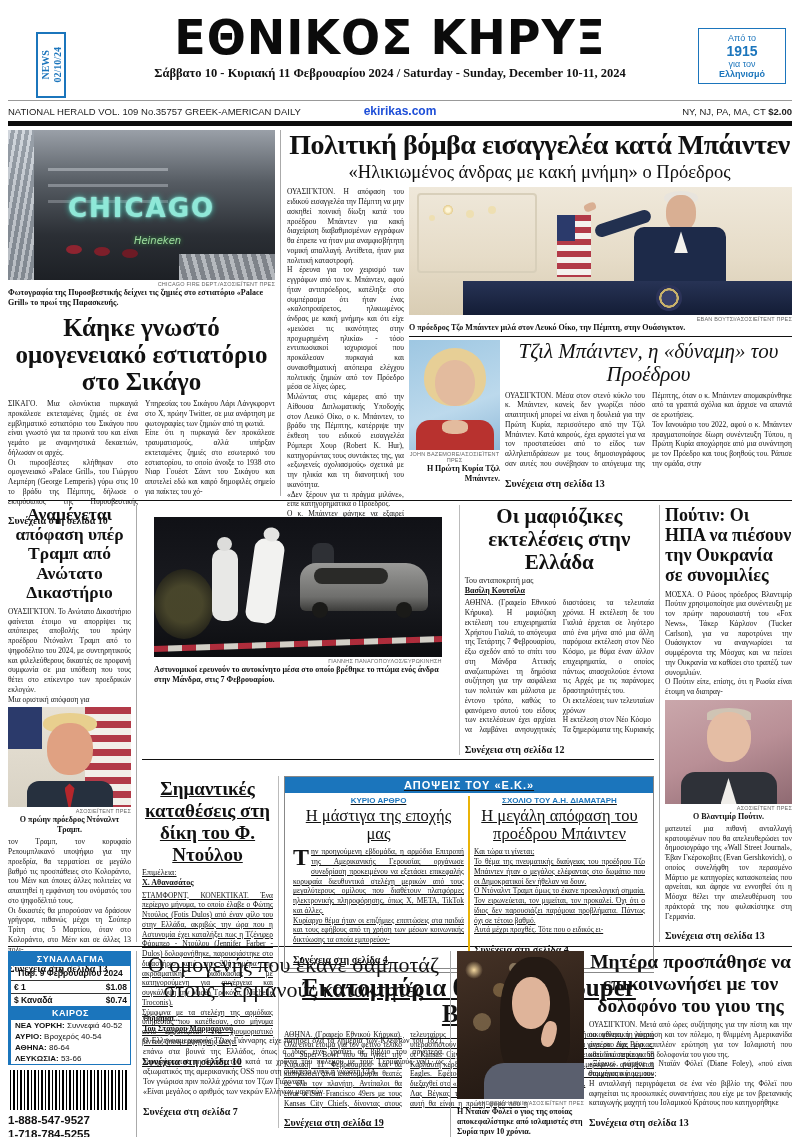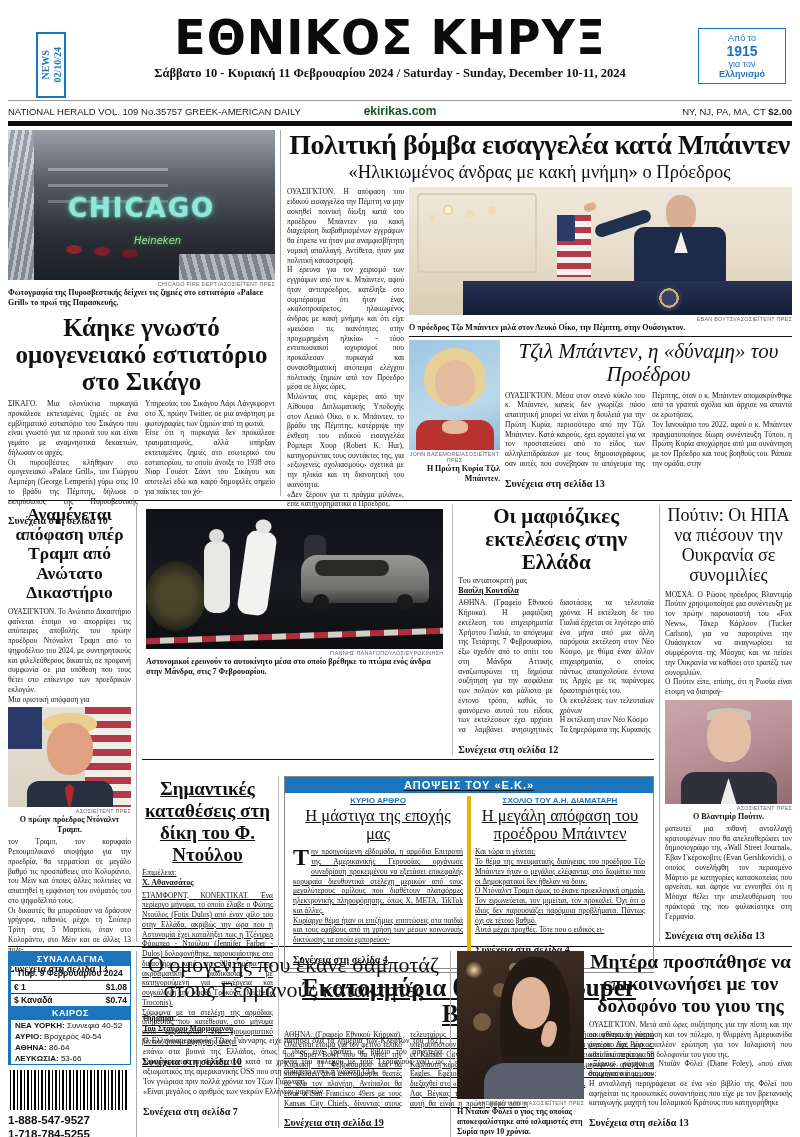--- a/index.html
+++ b/index.html
@@ -19,21 +19,21 @@
   .dateline{margin-top:6px;font-weight:bold;font-size:12.5px;}
   .since-box{position:absolute;right:6px;top:22px;width:88px;border:1.5px solid #1b75bc;color:#1b75bc;
       text-align:center;font-family:"Liberation Sans",sans-serif;padding:4px 2px;}
   .since-box .s1,.since-box .s3{font-size:9px;}
   .since-box .s2{font-size:14px;font-weight:bold;}
   .since-box .s4{font-size:9px;font-weight:bold;}
 
   .info-bar{display:flex;align-items:baseline;border-top:1px solid #999;margin-top:2px;padding:3px 0 3px 0;
       font-family:"Liberation Sans",sans-serif;font-size:9.5px;color:#222;}
   .info-bar .vol{flex:1;}
-  .info-bar .site{flex:0 0 auto;color:#14532d;font-weight:bold;font-size:12px;text-decoration:none;}
+  .info-bar .site{flex:0 0 auto;color:#1d4ed8;font-weight:bold;font-size:12px;text-decoration:none;}
   .info-bar .price{flex:1;text-align:right;}
   .info-bar .price b{font-weight:bold;}
   .thick-rule{height:5px;background:#0d0d0d;margin-bottom:4px;}
 
   
   .credit{font-family:"Liberation Sans",sans-serif;font-size:5.5px;color:#666;text-align:right;
       text-transform:uppercase;letter-spacing:.2px;margin-top:1px;}
   .caption{font-size:8px;font-weight:bold;line-height:1.25;margin-top:1px;}
   .body-text{font-size:7.5px;line-height:1.3;text-align:justify;white-space:pre-line;overflow-wrap:break-word;}
   .more{font-weight:bold;font-size:10px;margin-top:9px;}
@@ -147,28 +147,28 @@
   .h-mafia{font-size:21px;font-weight:bold;text-align:center;line-height:1.1;margin:0 0 2px 0;}
   .mid-row2{display:flex;flex:1;border-top:1px solid #111;margin-top:4px;padding-top:16px;text-decoration:underline;}
   .doulos-col{width:136px;padding-right:5px;}
   .h-doulos{font-size:19px;font-weight:bold;text-align:center;line-height:1.15;margin:2px 0 3px 0;}
   .opin-stack{flex:1;border-left:1px solid #bbb;padding-left:5px;display:flex;flex-direction:column;}
   .opinions{border:1px solid #888;}
   .opin-banner{background:#1b75bc;color:#fff;font-family:"Liberation Sans",sans-serif;font-weight:bold;
       font-size:11px;text-align:center;letter-spacing:1px;padding:2px 0;}
   .opin-cols{display:flex;padding:3px 4px;}
   .opin{flex:1;padding:0 4px;}
-  .opin + .opin{border-left:4px solid #eab308;}
+  .opin + .opin{border-left:2px solid #eab308;}
   .kicker{color:#1b75bc;font-family:"Liberation Sans",sans-serif;font-weight:bold;font-size:8px;text-align:center;}
   .h-opin{font-size:16.5px;text-align:center;line-height:1.1;margin:2px 0 4px 0;font-weight:500;}
   .dropcap::first-letter{float:left;font-size:24px;line-height:.85;font-weight:bold;padding-right:2px;}
   .superbowl{border-top:1px solid #888;margin-top:3px;padding-top:2px;}
   .h-sb{font-size:25px;font-weight:bold;text-align:center;margin:0 0 3px 0;line-height:1.05;}
   .putin-col{width:132px;padding-left:5px;}
-  .h-putin{font-size:18px;font-weight:normal;text-align:center;line-height:1.12;margin:0 0 4px 0;}
+  .h-putin{font-size:18px;font-weight:bold;text-align:left;line-height:1.12;margin:0 0 4px 0;}
 
   
   .bottom-band{display:flex;border-top:1px solid #111;margin-top:4px;padding-top:4px;height:205px;}
   .sidebar{width:128px;padding-right:5px;font-family:"Liberation Sans",sans-serif;}
   .side-box{border-left:3px solid #1b75bc;border-top:1px solid #1b75bc;border-right:1px solid #1b75bc;border-bottom:1px solid #1b75bc;}
   .side-head{background:#1b75bc;color:#fff;font-weight:bold;font-size:9px;text-align:center;padding:2px 0;letter-spacing:.5px;}
   .fx-date{font-weight:bold;font-size:8.5px;text-align:center;padding:2px 0;border-bottom:1px solid #333;}
   .fx-row{display:flex;justify-content:space-between;font-weight:bold;font-size:8.5px;padding:1px 3px;border-bottom:1px solid #333;}
   .wx-row{font-size:8px;padding:1px 4px;}
   .wx-row b{font-weight:bold;}
@@ -302,21 +302,21 @@
       </figure>
       <div class="credit">ΑΣΟΣΙΕΪΤΕΝΤ ΠΡΕΣ</div>
       <div class="caption center">Ο πρώην πρόεδρος Ντόναλντ Τραμπ.</div>
       <div class="body-text" style="margin-top:2px">τον Τραμπ, τον κορυφαίο Ρεπουμπλικανό υποψήφιο για την προεδρία, θα τερματίσει σε μεγάλο βαθμό τις προσπάθειες στο Κολοράντο, του Μέιν και όποιες άλλες πολιτείες να απαιτηθεί η εμφάνιση του ονόματός του στο ψηφοδέλτιό τους.
 Οι δικαστές θα μπορούσαν να δράσουν γρήγορα, πιθανώς μέχρι τη Σούπερ Τρίτη στις 5 Μαρτίου, όταν στο Κολοράντο, στο Μέιν και σε άλλες 13 πολι-</div>
       <div class="more">Συνέχεια στη σελίδα 13</div>
     </article>
 
     <div class="mid-center">
       <div class="mid-row1">
-        <figure class="crime-fig" style="margin:4px">
+        <figure class="crime-fig" style="margin:12px">
           <div class="photo ph-crime">
             <div class="bush"></div>
             <div class="fig1">
                 <div class="hd"></div>
               </div>
             <div class="fig2">
                 <div class="hd"></div>
               </div>
             <div class="fig3"></div>
             <div class="car">

